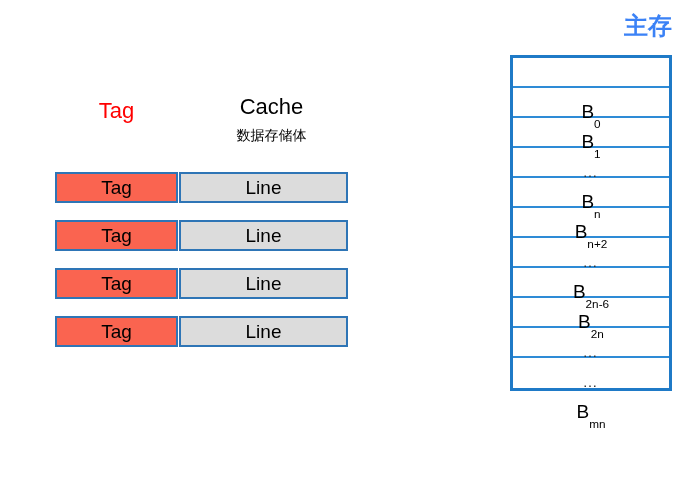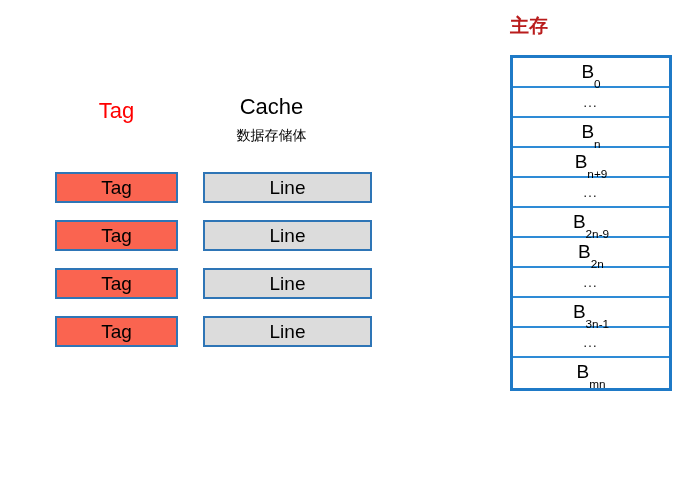--- a/index.html
+++ b/index.html
@@ -85,36 +85,36 @@
     color: #000000;
   }
 
   .tag-box {
     left: 0px;
     width: 123px;
     background: #FA6450;
   }
 
   .line-box {
-    left: 148px;
+    left: 124px;
     width: 169px;
     background: #DCDCDC;
   }
 
   
   .mem-title {
     position: absolute;
     left: 510px;
     top: 10px;
     width: 162px;
-    text-align: left;
-    font-size: 19px;
+    text-align: right;
+    font-size: 24px;
     line-height: 32px;
     font-weight: bold;
-    color: #b91c1c;
+    color: #3b82f6;
   }
 
   .mem-column {
     position: absolute;
     left: 510px;
     top: 55px;
     width: 162px;
     box-sizing: border-box;
     border: 3px solid #1F7AC7;
     background: #ffffff;
@@ -132,20 +132,21 @@
     overflow: visible;
     white-space: nowrap;
   }
   .mem-cell:last-child {
     border-bottom: none;
   }
   .mem-cell .lbl {
     position: relative;
     display: inline-block;
     z-index: 2;
+    margin-top: 40px;
   }
   .mem-cell .lbl sub {
     font-size: 0.62em;
     line-height: 0;
     position: relative;
     bottom: -0.42em;
   }
   .mem-cell.ellipsis {
     font-size: 15px;
     letter-spacing: 2px;
@@ -181,25 +182,25 @@
       <div class="cache-row" style="top: 316px;">
         <div class="box tag-box">Tag</div>
         <div class="box line-box">Line</div>
       </div>
     </div>
 
   <div class="mem-title">主存</div>
 
   <div class="mem-column" id="mem-column">
       <div class="mem-cell"><span class="lbl"><span>B</span><sub>0</sub></span></div>
+      <div class="mem-cell"><span class="lbl"><span>B</span><sub>1</sub></span></div>
       <div class="mem-cell ellipsis"><span class="lbl">…</span></div>
       <div class="mem-cell"><span class="lbl"><span>B</span><sub>n</sub></span></div>
-      <div class="mem-cell"><span class="lbl"><span>B</span><sub>n+9</sub></span></div>
-      <div class="mem-cell ellipsis"><span class="lbl">…</span></div>
-      <div class="mem-cell"><span class="lbl"><span>B</span><sub>2n-9</sub></span></div>
+      <div class="mem-cell"><span class="lbl"><span>B</span><sub>n+2</sub></span></div>
+      <div class="mem-cell ellipsis"><span class="lbl">…</span></div>
+      <div class="mem-cell"><span class="lbl"><span>B</span><sub>2n-6</sub></span></div>
       <div class="mem-cell"><span class="lbl"><span>B</span><sub>2n</sub></span></div>
       <div class="mem-cell ellipsis"><span class="lbl">…</span></div>
-      <div class="mem-cell"><span class="lbl"><span>B</span><sub>3n-1</sub></span></div>
       <div class="mem-cell ellipsis"><span class="lbl">…</span></div>
       <div class="mem-cell"><span class="lbl"><span>B</span><sub>mn</sub></span></div>
     </div>
 
 </div>
 
 </body></html>

